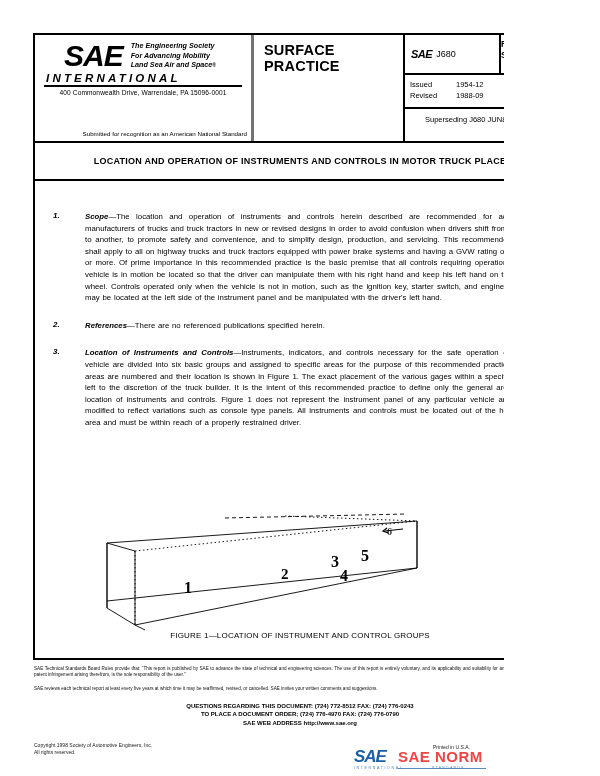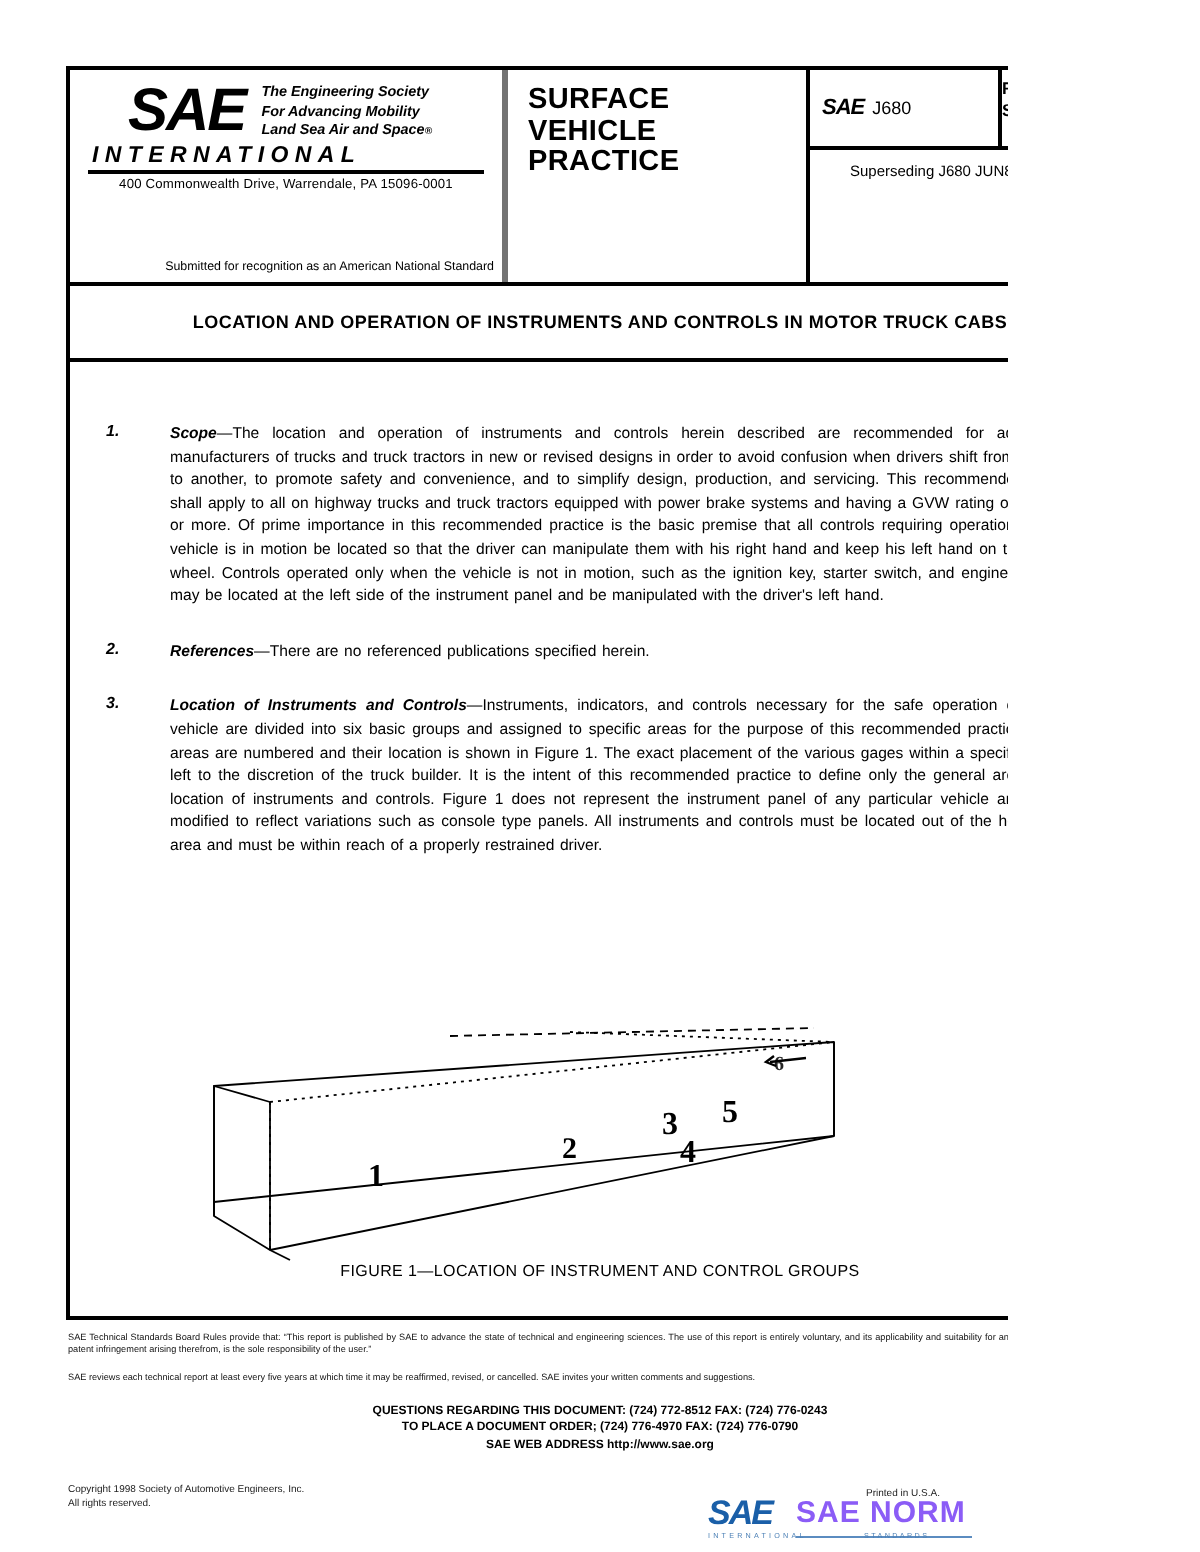--- a/index.html
+++ b/index.html
@@ -307,21 +307,21 @@
     color: #1a5fa8;
     line-height: 17px;
   }
   .wm-norm {
     position: absolute;
     left: 44px; top: 1px;
     font-family: "Liberation Sans", sans-serif;
     font-weight: bold;
     font-size: 15px;
     letter-spacing: 0.5px;
-    color: #8b5cf6;
+    color: #ef4444;
     line-height: 16px;
   }
   .wm-sub-left {
     position: absolute;
     left: 0; top: 18px;
     font-size: 3.6px;
     letter-spacing: 1.6px;
     color: #4a7fb5;
   }
   .wm-sub-right {
@@ -357,43 +357,52 @@
           </div>
         </div>
         <div class="sae-intl">INTERNATIONAL</div>
         <div class="sae-rule"></div>
         <div class="sae-addr">400 Commonwealth Drive, Warrendale, PA 15096-0001</div>
         <div class="submitted">Submitted for recognition as an American National Standard</div>
       </div>
 
       <div class="hdr-mid">
         <div class="doc-type">SURFACE</div>
-        <div class="doc-type">VEHICLE</div>
         <div class="doc-type">PRACTICE</div>
       </div>
 
       <div class="hdr-right">
         <div class="hdr-r-top">
           <div class="hdr-num">
             <span class="sae-mini">SAE</span>
             <span class="doc-num">J680</span>
           </div>
           <div class="hdr-rev">
             <div>REV.</div>
             <div>SEP88</div>
           </div>
         </div>
+        <div class="hdr-r-mid">
+          <div class="dates-row">
+            <span class="dates-label">Issued</span>
+            <span>1954-12</span>
+          </div>
+          <div class="dates-row">
+            <span class="dates-label">Revised</span>
+            <span>1988-09</span>
+          </div>
+        </div>
         <div class="hdr-r-bot">
           <span>Superseding J680 JUN82</span>
         </div>
       </div>
     </div>
 
     <div class="title-bar">
-      <span class="t">LOCATION AND OPERATION OF INSTRUMENTS AND CONTROLS IN MOTOR TRUCK CABS</span>
+      <span class="t">LOCATION AND OPERATION OF INSTRUMENTS AND CONTROLS IN MOTOR TRUCK PLACE</span>
     </div>
 
     <div class="body-area">
 
       <div class="clause">
         <div class="cl-num">1.</div>
         <div class="cl-body"><b>Scope</b><span>—</span><span>The location and operation of instruments and controls herein described are recommended for adoption by manufacturers of trucks and truck tractors in new or revised designs in order to avoid confusion when drivers shift from one truck to another, to promote safety and convenience, and to simplify design, production, and servicing.  This recommended practice shall apply to all on highway trucks and truck tractors equipped with power brake systems and having a GVW rating of 26 000 lb or more.  Of prime importance in this recommended practice is the basic premise that all controls requiring operation while the vehicle is in motion be located so that the driver can manipulate them with his right hand and keep his left hand on the steering wheel.  Controls operated only when the vehicle is not in motion, such as the ignition key, starter switch, and engine shutdown, may be located at the left side of the instrument panel and be manipulated with the driver's left hand.</span></div>
       </div>
 
       <div class="clause">

